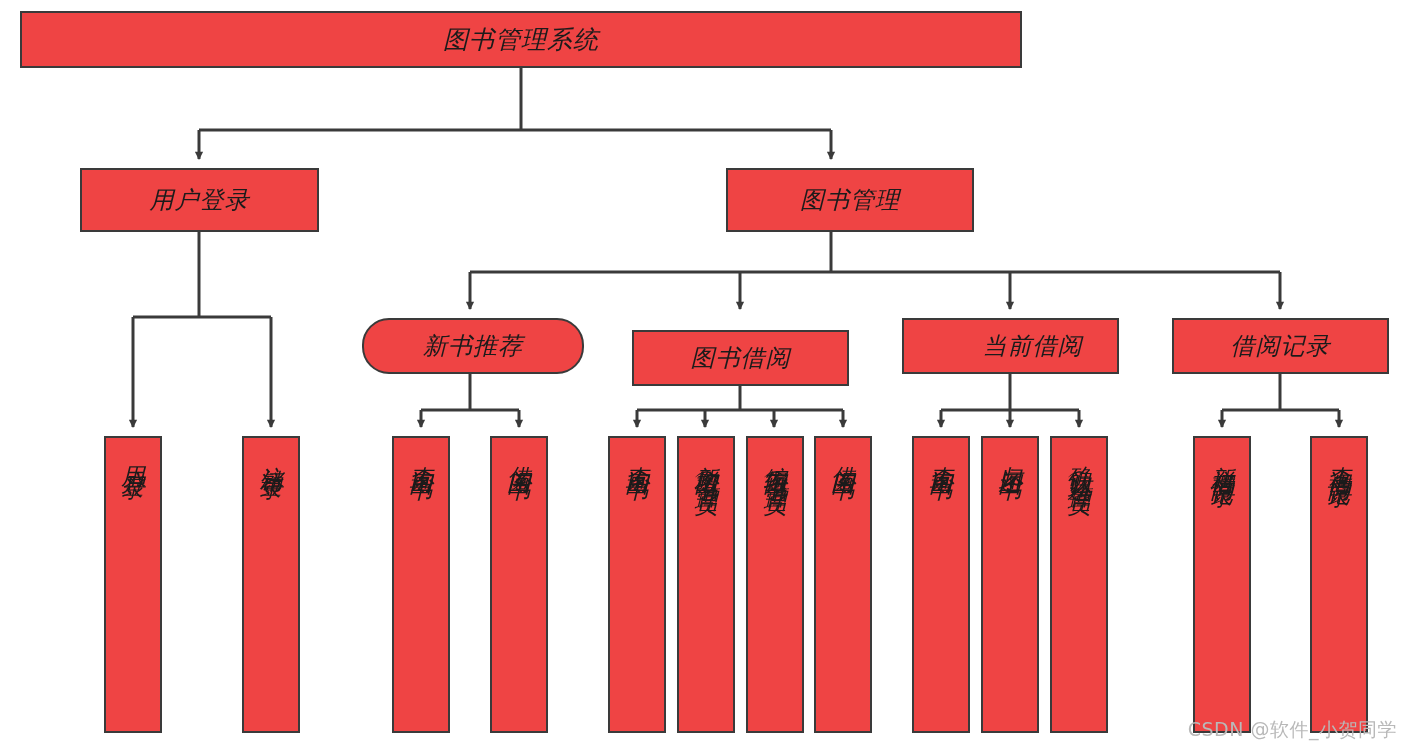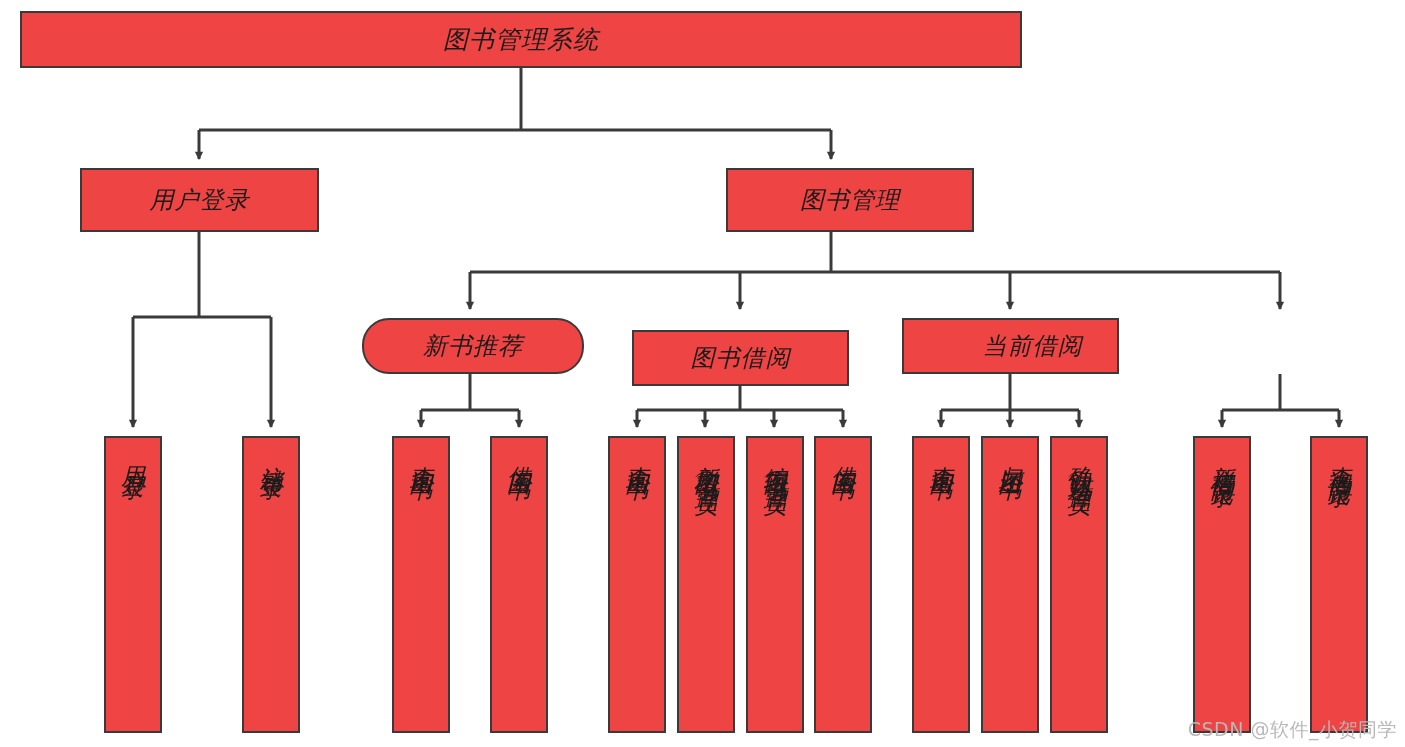--- a/index.html
+++ b/index.html
@@ -133,20 +133,23 @@
 
   <div class="node h" style="left:362px;top:318px;width:222px;height:56px;border-radius:27px;">
     <span>新书推荐</span>
   </div>
   <div class="node h" style="left:632px;top:318px;width:217px;height:56px;margin-top:12px;">
     <span>图书借阅</span>
   </div>
   <div class="node h" style="left:902px;top:318px;width:217px;height:56px;padding-left:44px;">
     <span>当前借阅</span>
   </div>
+  <div class="node h" style="left:1172px;top:318px;width:217px;height:56px;">
+    <span>借阅记录</span>
+  </div>
 
   <div class="node v" style="left:104px;top:436px;width:58px;height:297px;">
     <span class="vtext">用户登录</span>
   </div>
   <div class="node v" style="left:242px;top:436px;width:58px;height:297px;">
     <span class="vtext">注销登录</span>
   </div>
 
   <div class="node v" style="left:392px;top:436px;width:58px;height:297px;">
     <span class="vtext">查询图书</span>

